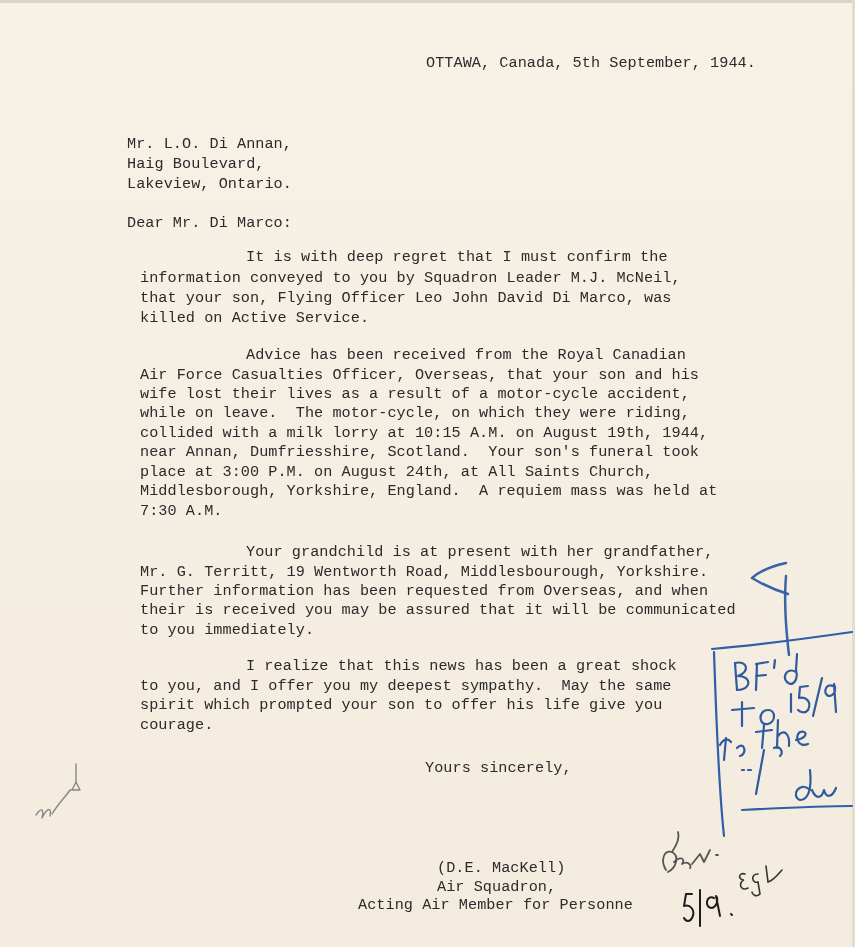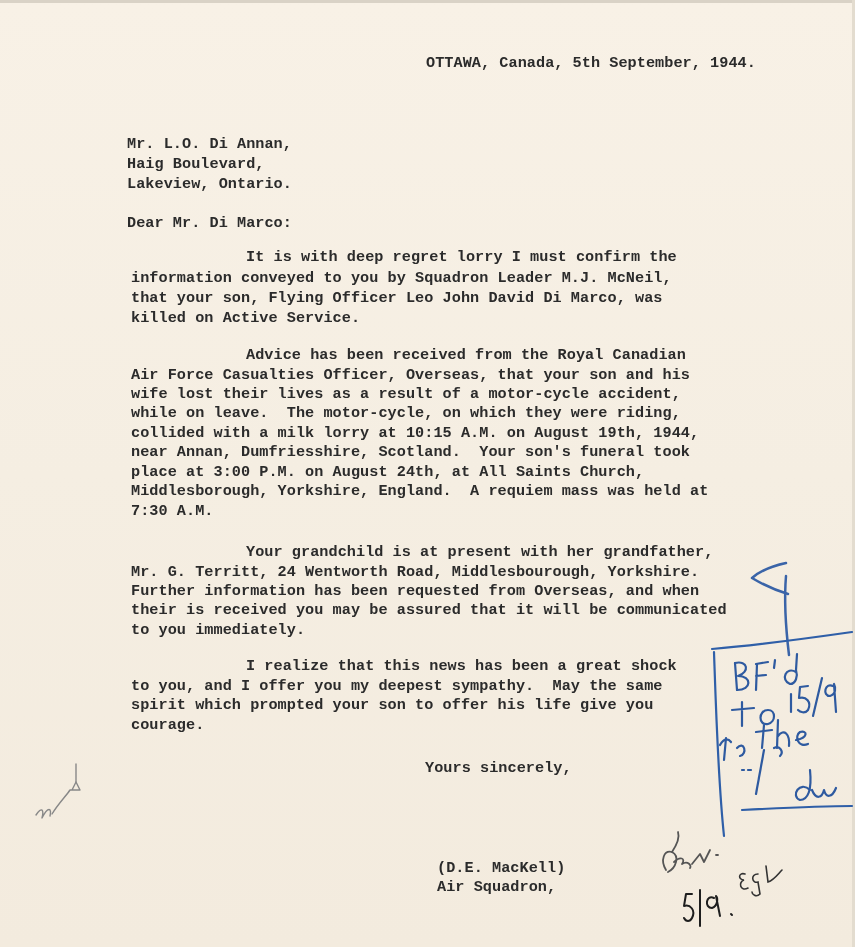--- a/index.html
+++ b/index.html
@@ -13,40 +13,39 @@
       position: relative;
       overflow: hidden;
       font-family: "Liberation Mono", "DejaVu Sans Mono", monospace;
       color: #2b2b2b;
     }
     .page {
       position: absolute;
       left: 0; top: 0;
       width: 855px; height: 947px;
       background: linear-gradient(180deg, #f8f1e6 0%, #f5eee2 50%, #f3ebde 100%);
-      font-weight: bold;
     }
     .top-edge {
       position: absolute; left: 0; top: 0; width: 855px; height: 3px;
       background: #d9d2c6;
     }
     .right-edge {
       position: absolute; right: 0; top: 0; width: 3px; height: 947px;
       background: #e3dccf;
     }
     .line {
       position: absolute;
       white-space: pre;
       font-size: 15.2px;
       line-height: 19.5px;
       letter-spacing: 0.05px;
     }
     .dateline { left: 426px; top: 54px; }
     .addr { left: 127px; }
-    .para { left: 131px; }
+    .para { left: 140px; }
     .indent { left: 246px; }
 
     .hand {
       position: absolute;
       pointer-events: none;
     }
     .hand svg { overflow: visible; }
   </style>
 </head>
 <body>
@@ -57,57 +56,58 @@
 
   <div class="line dateline">OTTAWA, Canada, 5th September, 1944.</div>
 
   <div class="line addr" style="top:135px">Mr. L.O. Di Annan,</div>
   <div class="line addr" style="top:155px">Haig Boulevard,</div>
   <div class="line addr" style="top:175px">Lakeview, Ontario.</div>
 
   <div class="line addr" style="top:214px">Dear Mr. Di Marco:</div>
 
   <div>
-    <div class="line indent" style="top:248px">It is with deep regret lorry I must confirm the</div>
+    <div class="line indent" style="top:248px">It is with deep regret that I must confirm the</div>
     <div class="line para" style="top:269px">information conveyed to you by Squadron Leader M.J. McNeil,</div>
     <div class="line para" style="top:289px">that your son, Flying Officer Leo John David Di Marco, was</div>
     <div class="line para" style="top:309px">killed on Active Service.</div>
   </div>
 
   <div>
     <div class="line indent" style="top:346px">Advice has been received from the Royal Canadian</div>
     <div class="line para" style="top:366px">Air Force Casualties Officer, Overseas, that your son and his</div>
     <div class="line para" style="top:385px">wife lost their lives as a result of a motor-cycle accident,</div>
     <div class="line para" style="top:404px">while on leave.  The motor-cycle, on which they were riding,</div>
     <div class="line para" style="top:424px">collided with a milk lorry at 10:15 A.M. on August 19th, 1944,</div>
     <div class="line para" style="top:443px">near Annan, Dumfriesshire, Scotland.  Your son's funeral took</div>
     <div class="line para" style="top:463px">place at 3:00 P.M. on August 24th, at All Saints Church,</div>
     <div class="line para" style="top:482px">Middlesborough, Yorkshire, England.  A requiem mass was held at</div>
     <div class="line para" style="top:502px">7:30 A.M.</div>
   </div>
 
   <div>
     <div class="line indent" style="top:543px">Your grandchild is at present with her grandfather,</div>
-    <div class="line para" style="top:563px">Mr. G. Territt, 24 Wentworth Road, Middlesbourough, Yorkshire.</div>
+    <div class="line para" style="top:563px">Mr. G. Territt, 19 Wentworth Road, Middlesbourough, Yorkshire.</div>
     <div class="line para" style="top:582px">Further information has been requested from Overseas, and when</div>
     <div class="line para" style="top:601px">their is received you may be assured that it will be communicated</div>
     <div class="line para" style="top:621px">to you immediately.</div>
   </div>
 
   <div>
     <div class="line indent" style="top:657px">I realize that this news has been a great shock</div>
     <div class="line para" style="top:677px">to you, and I offer you my deepest sympathy.  May the same</div>
     <div class="line para" style="top:696px">spirit which prompted your son to offer his life give you</div>
     <div class="line para" style="top:716px">courage.</div>
   </div>
 
   <div class="line" style="left:425px; top:759px">Yours sincerely,</div>
 
   <div class="line" style="left:437px; top:859px">(D.E. MacKell)</div>
   <div class="line" style="left:437px; top:878px">Air Squadron,</div>
+  <div class="line" style="left:358px; top:896px">Acting Air Member for Personne</div>
 
   <div class="hand" style="left:0; top:0; width:855px; height:947px">
     <svg width="855" height="947">
 
       <g stroke="#3a64a8" stroke-width="2.5" fill="none" stroke-linecap="round" stroke-linejoin="round">
         <path d="M786 563 C772 566, 760 571, 752 578 C762 584, 775 590, 788 594"></path>
         <path d="M786 576 C784 600, 786 630, 789 655"></path>
       </g>
 
       <g stroke="#2f5fa8" stroke-width="2.2" fill="none" stroke-linecap="round">

